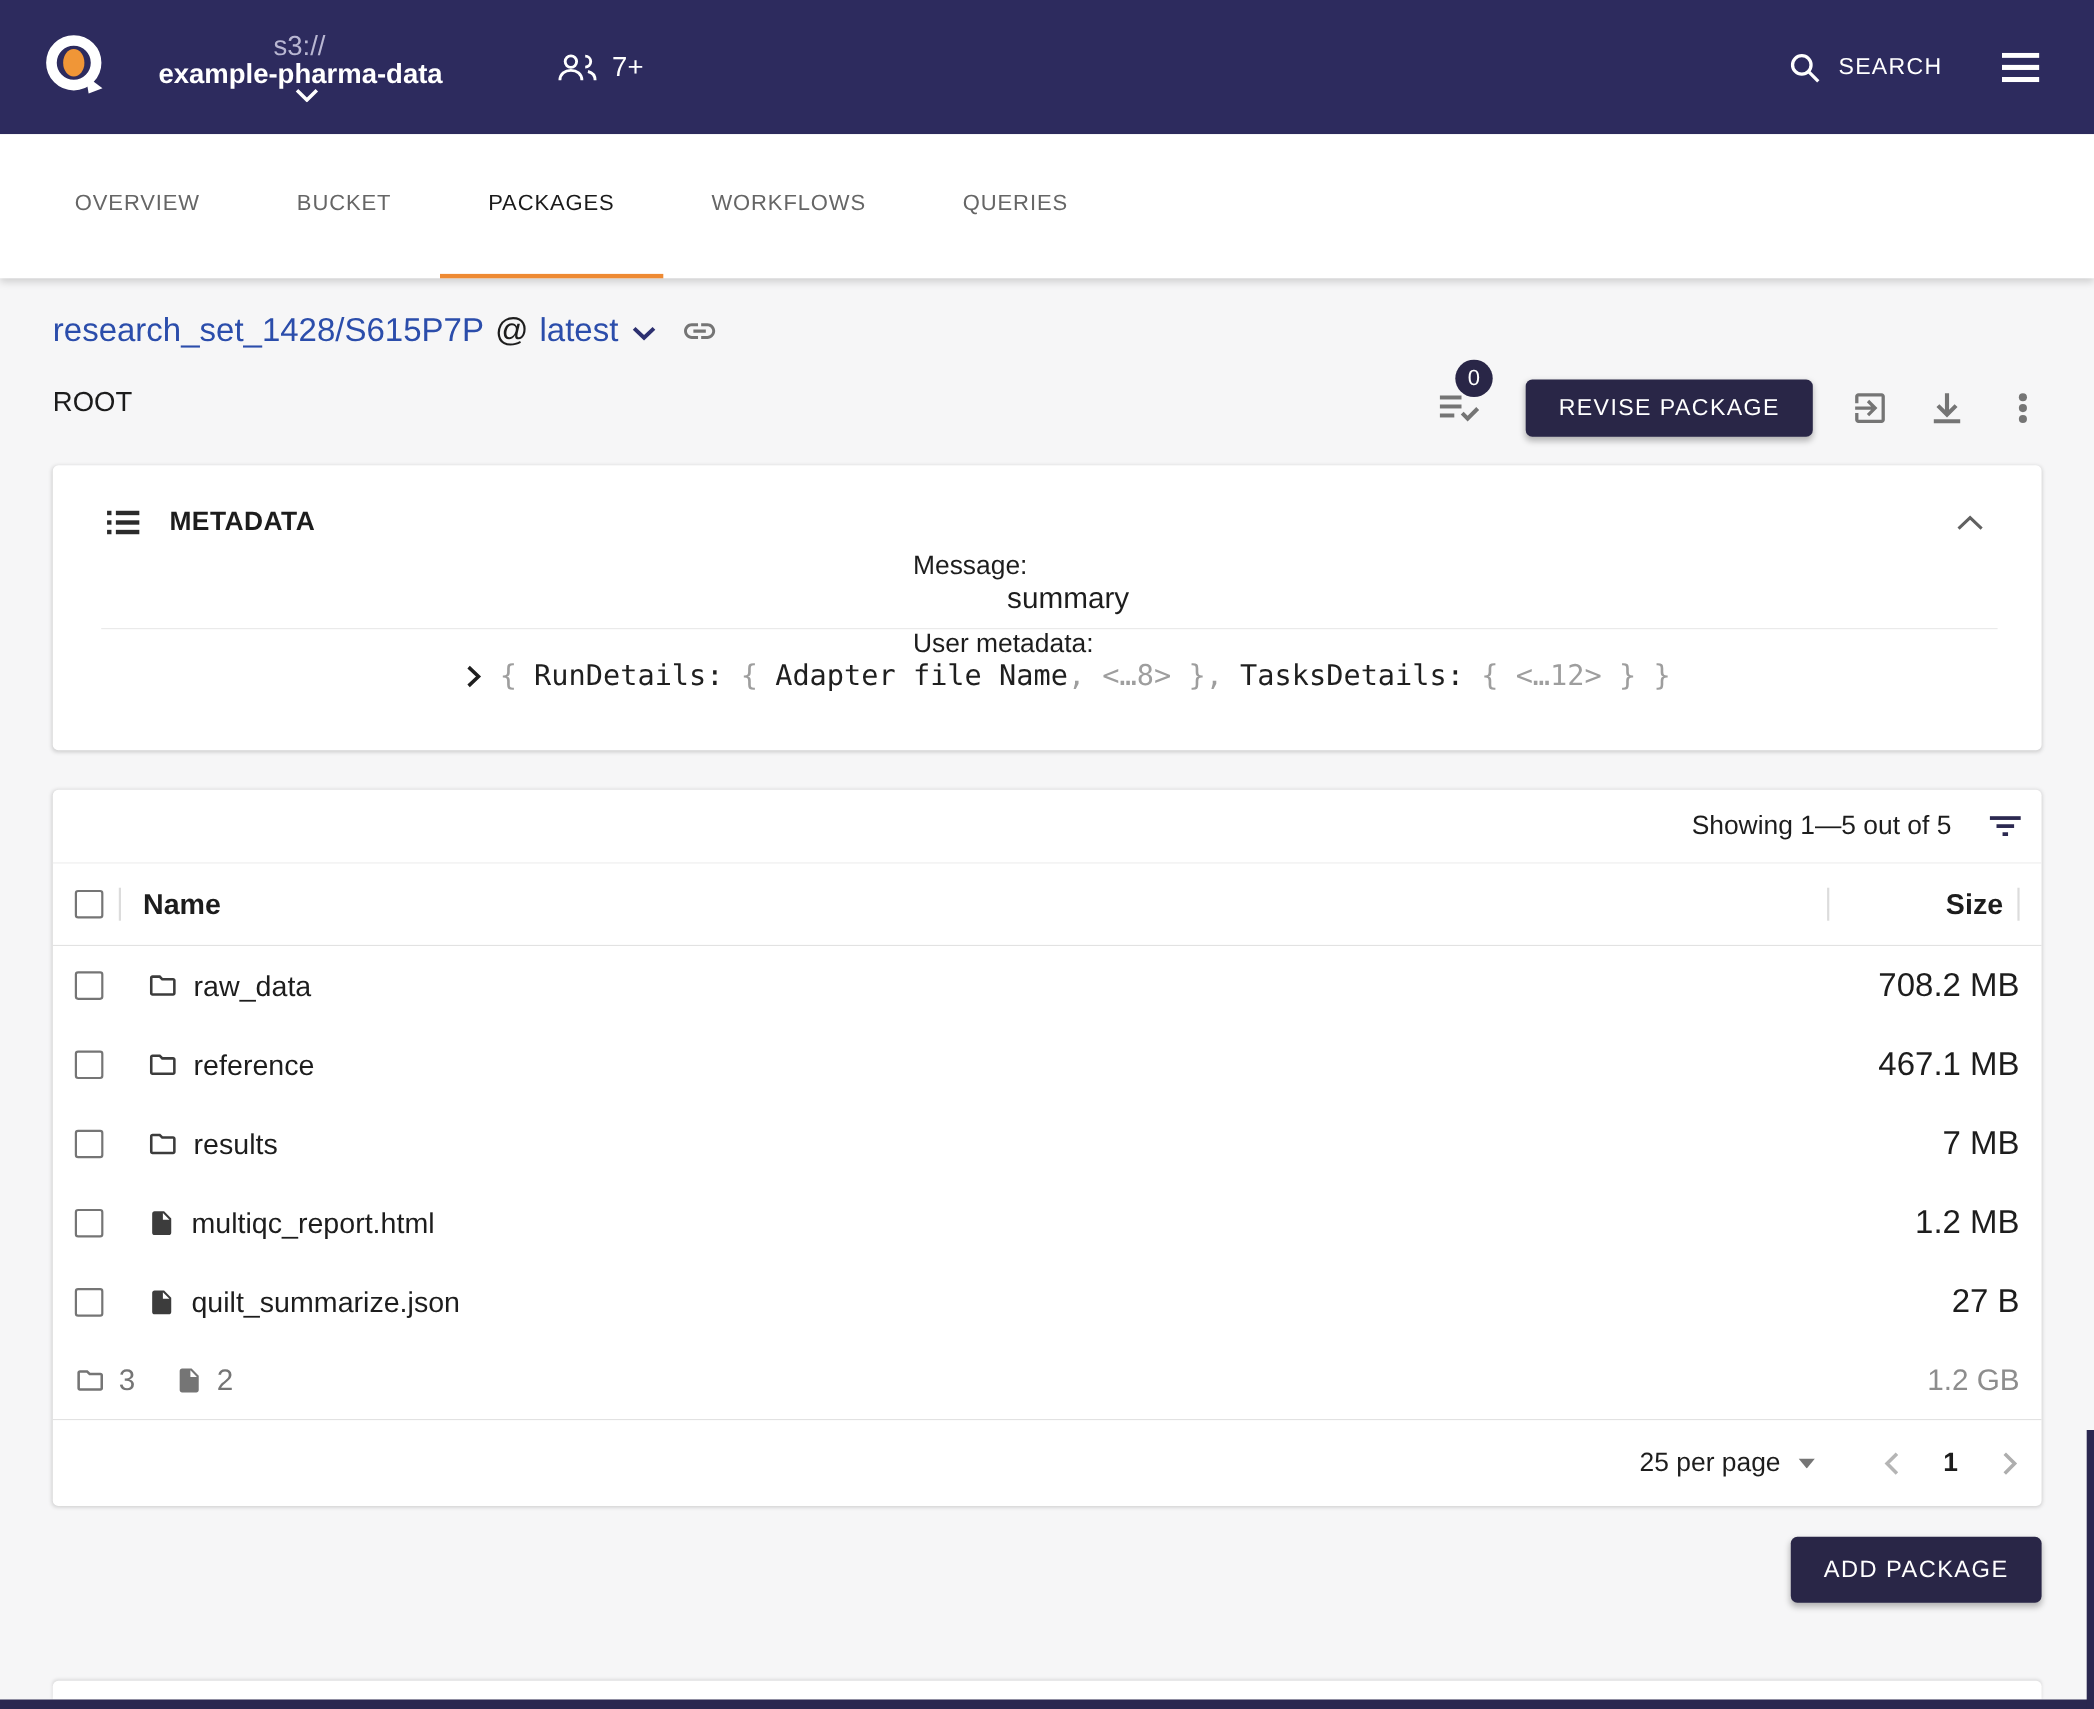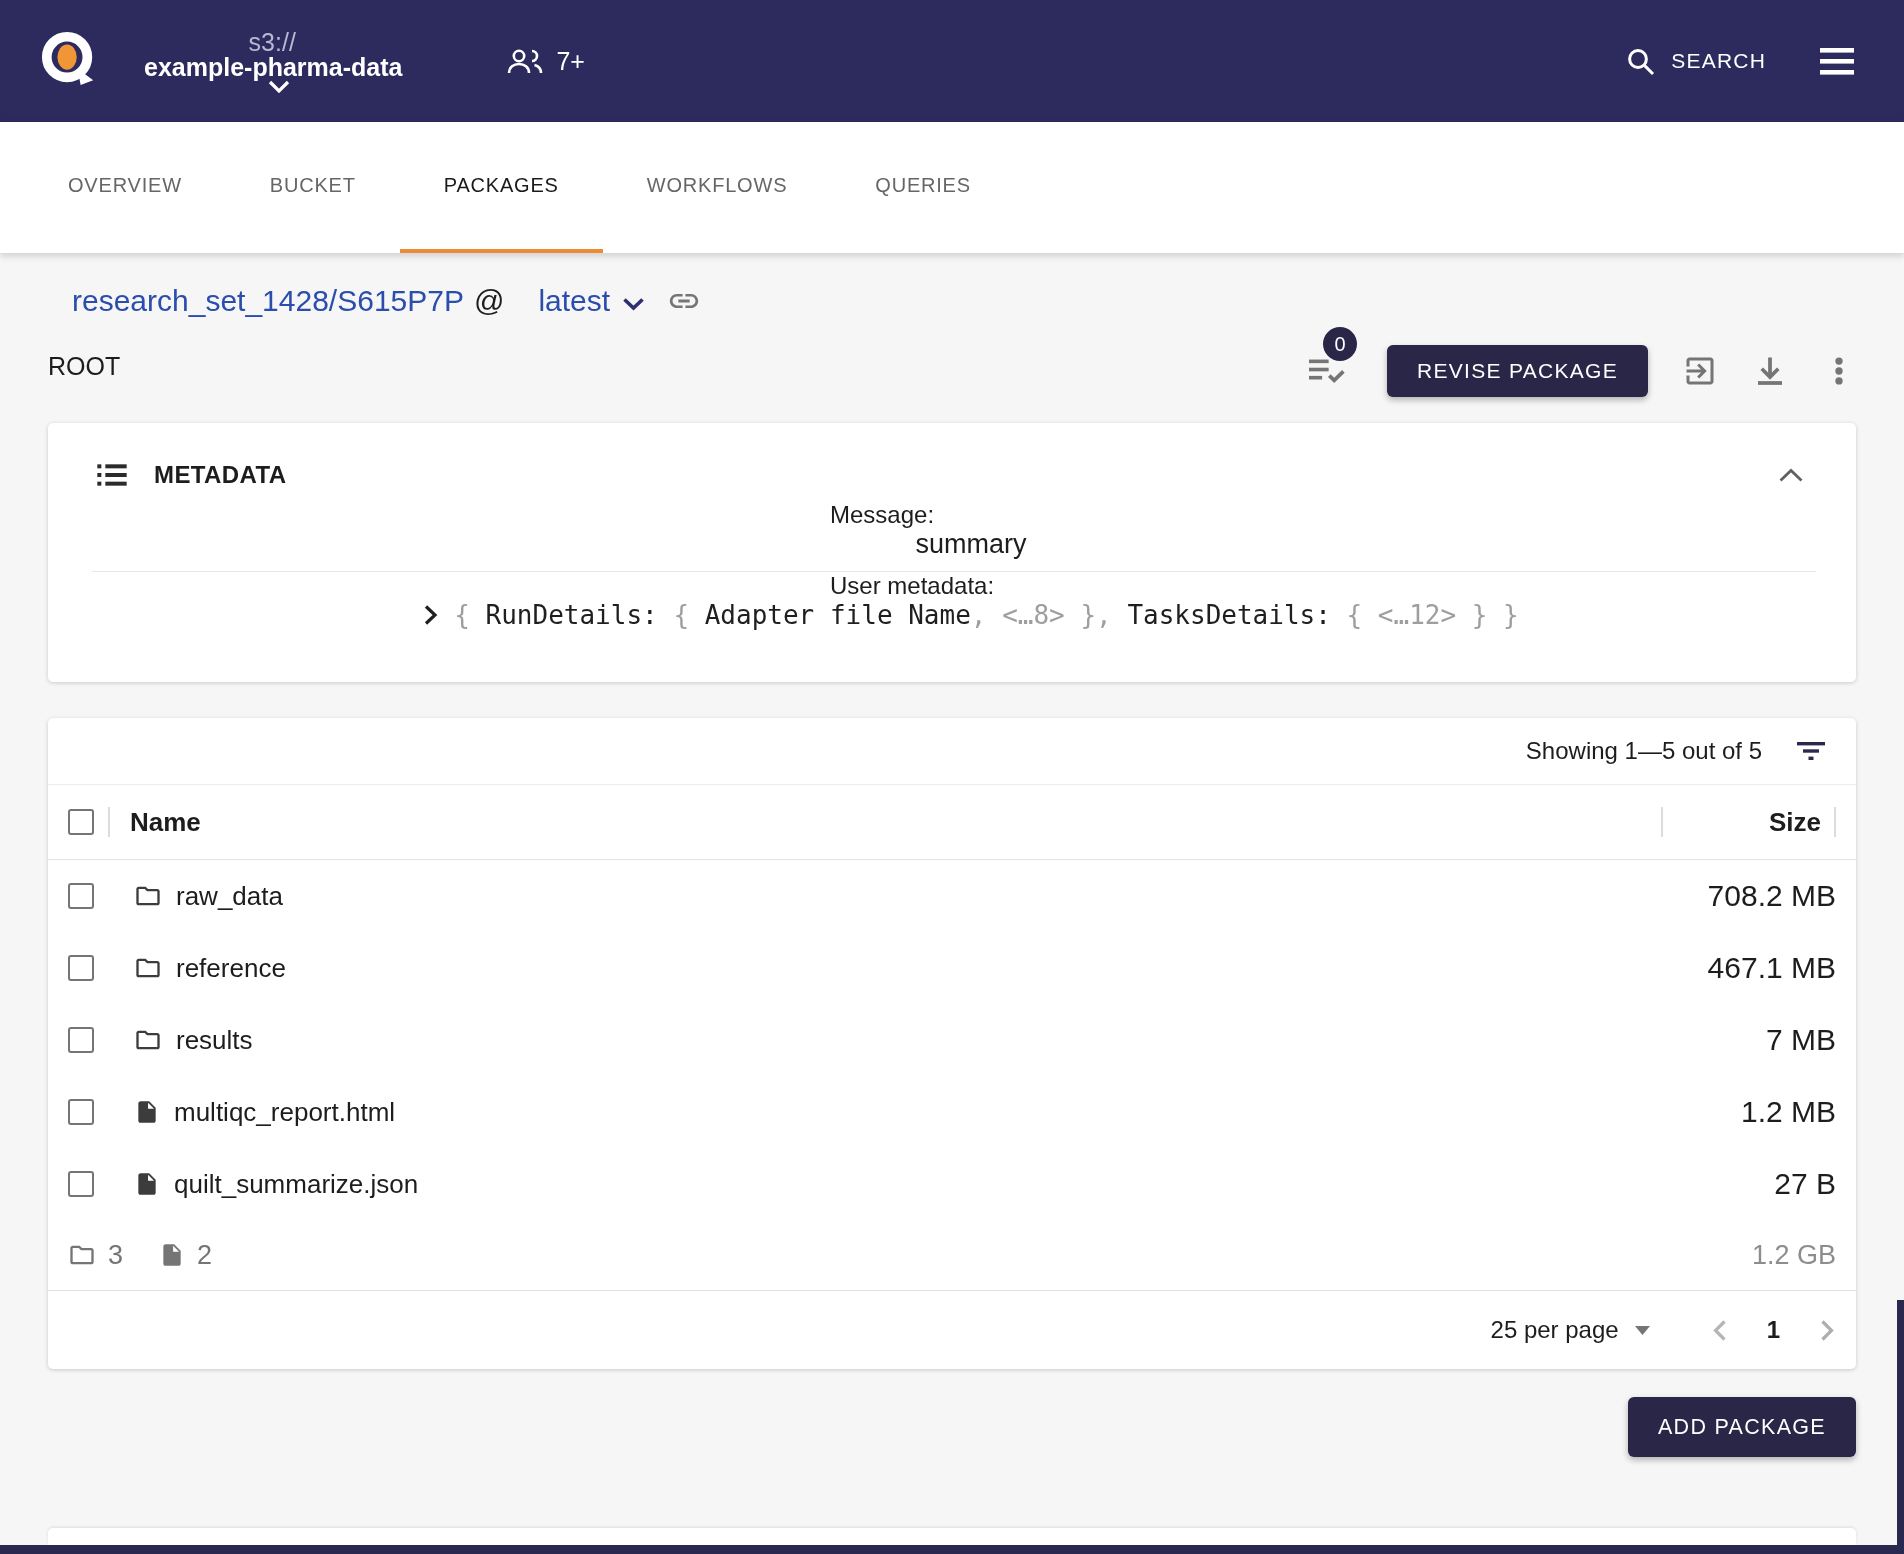--- a/index.html
+++ b/index.html
@@ -26,21 +26,21 @@
   .tabbar{height:131px;background:#fff;display:flex;align-items:stretch;padding-left:24px;
           box-shadow:0 3px 7px rgba(0,0,0,.16);position:relative;z-index:2;}
   .tab{display:flex;align-items:center;justify-content:center;padding:0 44px;cursor:pointer;
        font-size:20px;font-weight:500;letter-spacing:.8px;color:#666;
        border-bottom:4px solid transparent;box-sizing:border-box;}
   .tab.active{color:#1a1a1a;border-bottom-color:#EE8A33;}
 
   
   .content{padding:0 48px;position:relative;z-index:1;}
   .pkg-title{margin-top:30px;display:flex;align-items:center;font-size:30px;line-height:36px;}
-  .pkg-title a{color:#2B4DAB;text-decoration:none;cursor:pointer;margin-left:24px;}
+  .pkg-title a{color:#2B4DAB;text-decoration:none;cursor:pointer;}
   .pkg-title .at{color:#1d1d1d;margin:0 10px;}
   .pkg-title .rev-chevron{margin-left:12px;cursor:pointer;}
   .pkg-title .link-ic{margin-left:22px;cursor:pointer;display:flex;}
 
   .root-row{display:flex;align-items:flex-end;justify-content:space-between;margin-top:16px;height:62px;}
   .root-label{font-size:25px;color:#1c1c1c;align-self:center;cursor:pointer;}
   .actions{display:flex;align-items:center;gap:34px;}
   .icon-btn{background:none;border:none;cursor:pointer;display:flex;align-items:center;padding:0;}
   .queue-wrap{position:relative;margin-right:6px;}
   .badge{position:absolute;top:-26px;right:-10px;width:34px;height:34px;border-radius:50%;
@@ -61,21 +61,21 @@
   .meta-value{font-size:27px;}
   .meta-divider{height:1px;background:#e8e8e8;margin:0 24px 0 28px;}
   .json-preview{display:flex;align-items:center;cursor:pointer;
                 font-family:"DejaVu Sans Mono",monospace;font-size:26px;color:#1f1f1f;}
   .json-preview .expand{margin-right:16px;display:flex;}
   .json-tokens{white-space:pre;}
   .json-tokens .muted{color:#9e9e9e;}
 
   .listing-card{margin-top:36px;}
   .listing-toolbar{display:flex;align-items:center;justify-content:flex-end;height:66px;
-                   padding-right:24px;border-bottom:1px solid #ededed;}
+                   padding-right:12px;border-bottom:1px solid #ededed;}
   .showing{font-size:24px;color:#1d1d1d;}
   .filter-btn{background:none;border:none;cursor:pointer;margin-left:28px;display:flex;}
 
   .t-header{display:flex;align-items:center;height:74px;padding:0 20px;border-bottom:1px solid #e2e2e2;}
   .cb{width:26px;height:26px;border:2.5px solid #757575;border-radius:3px;box-sizing:border-box;
       flex:none;cursor:pointer;background:#fff;}
   .vdiv{width:2px;height:30px;background:#dcdcdc;flex:none;}
   .name-h{margin-left:20px;font-size:26px;font-weight:700;cursor:pointer;}
   .t-header .vdiv.v1{margin-left:14px;}
   .spacer{flex:1;}

